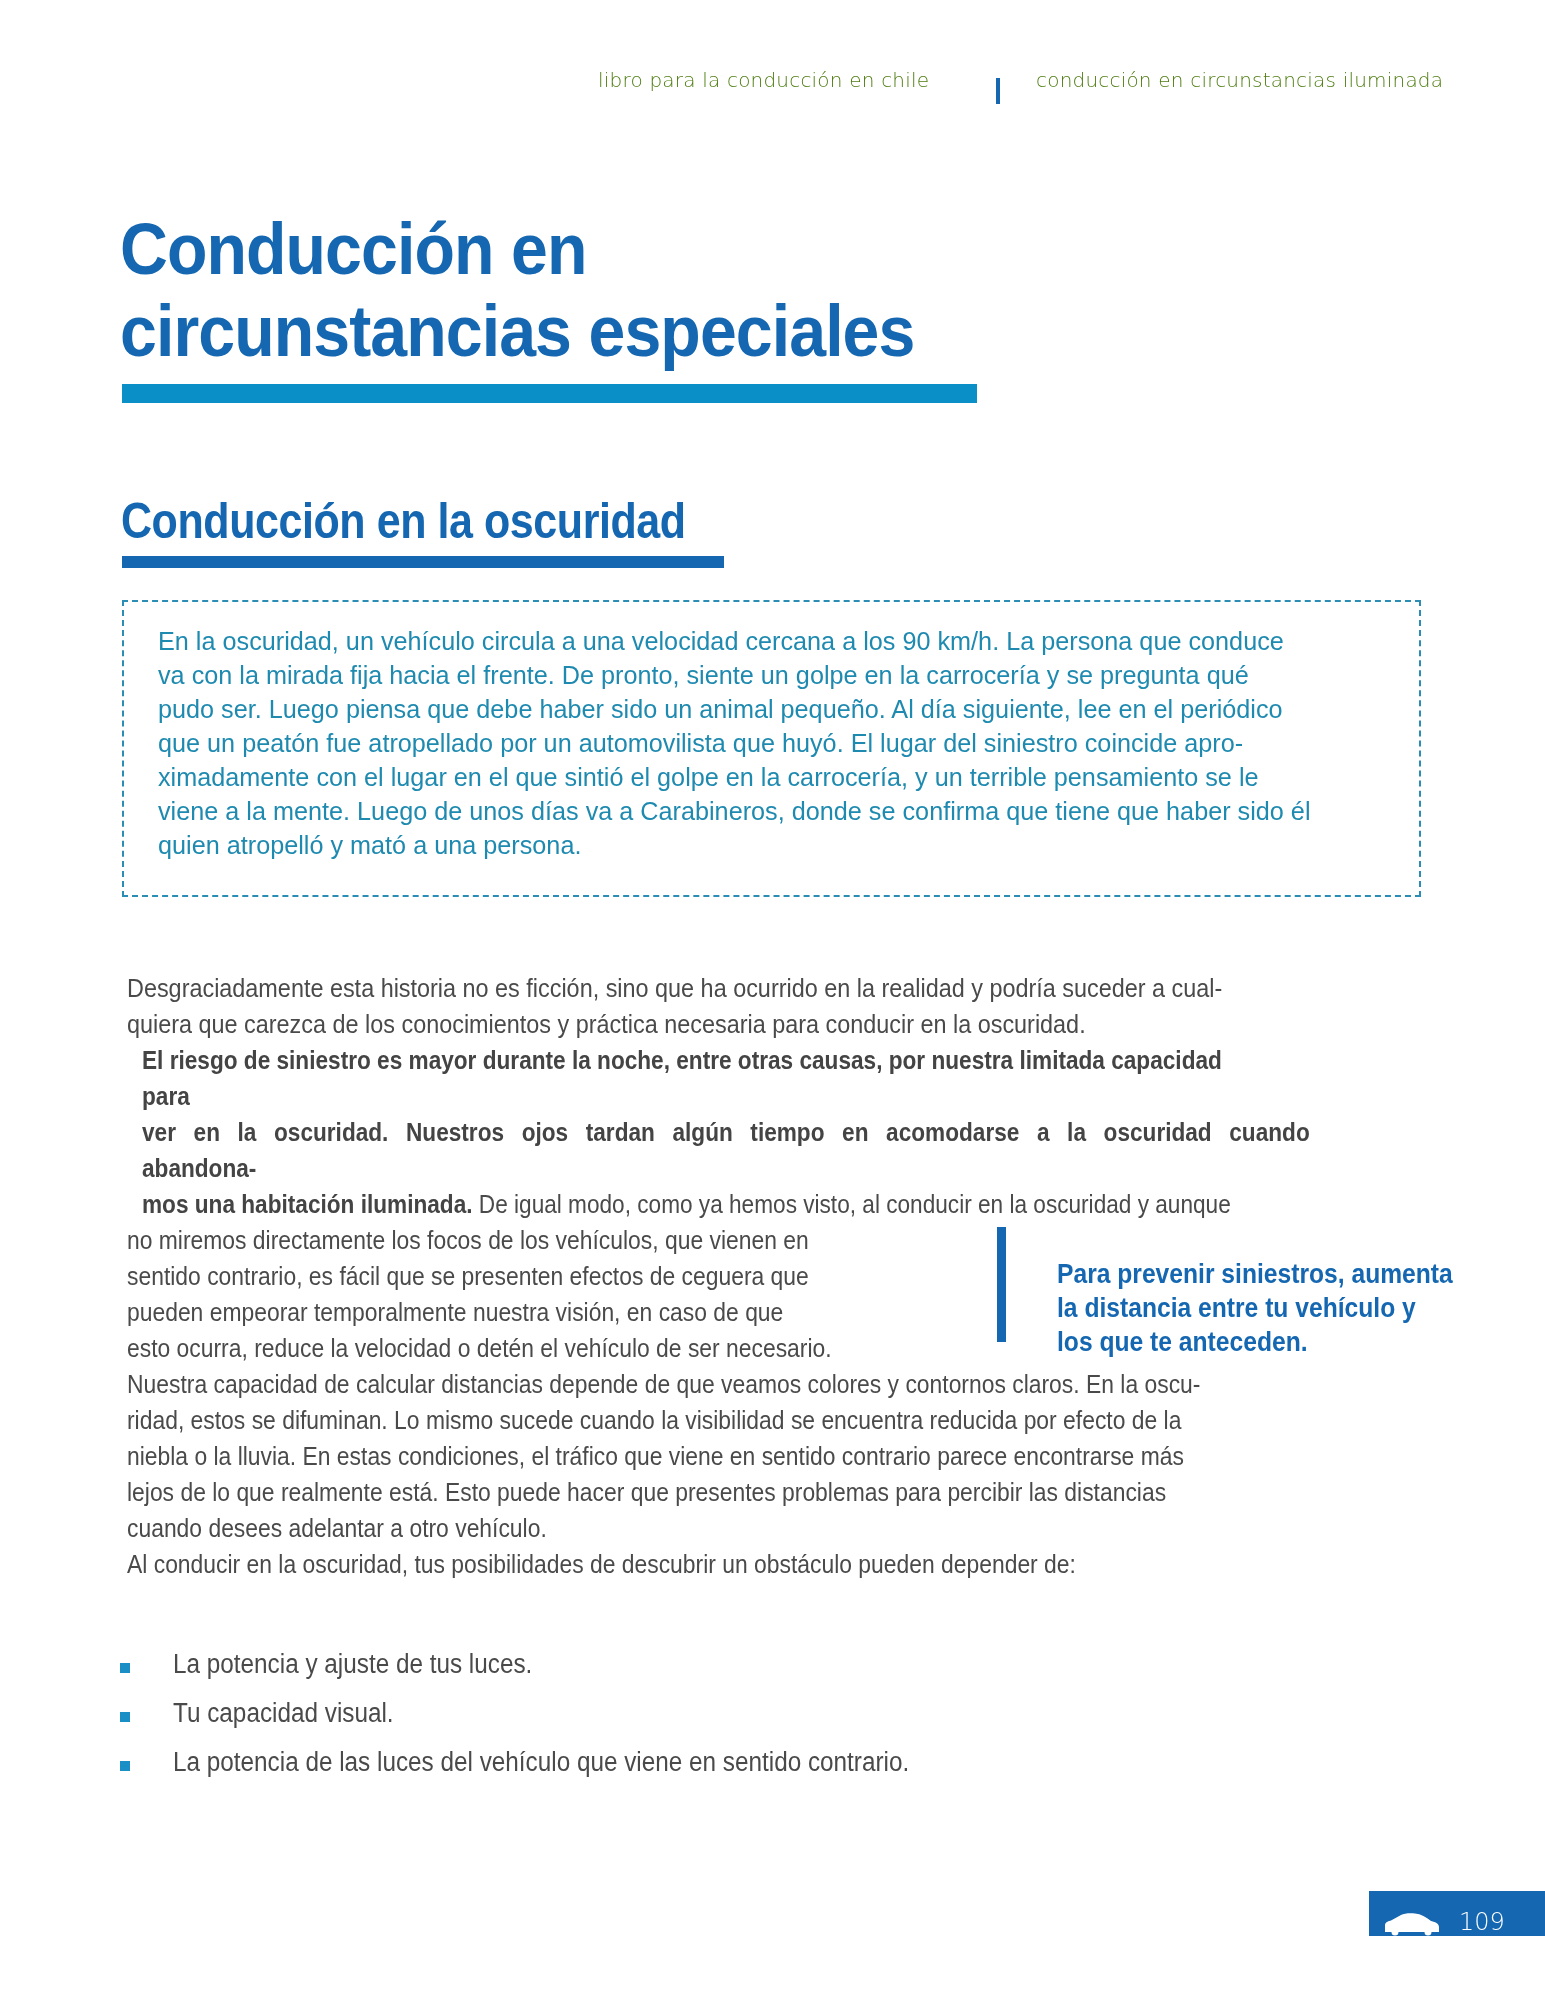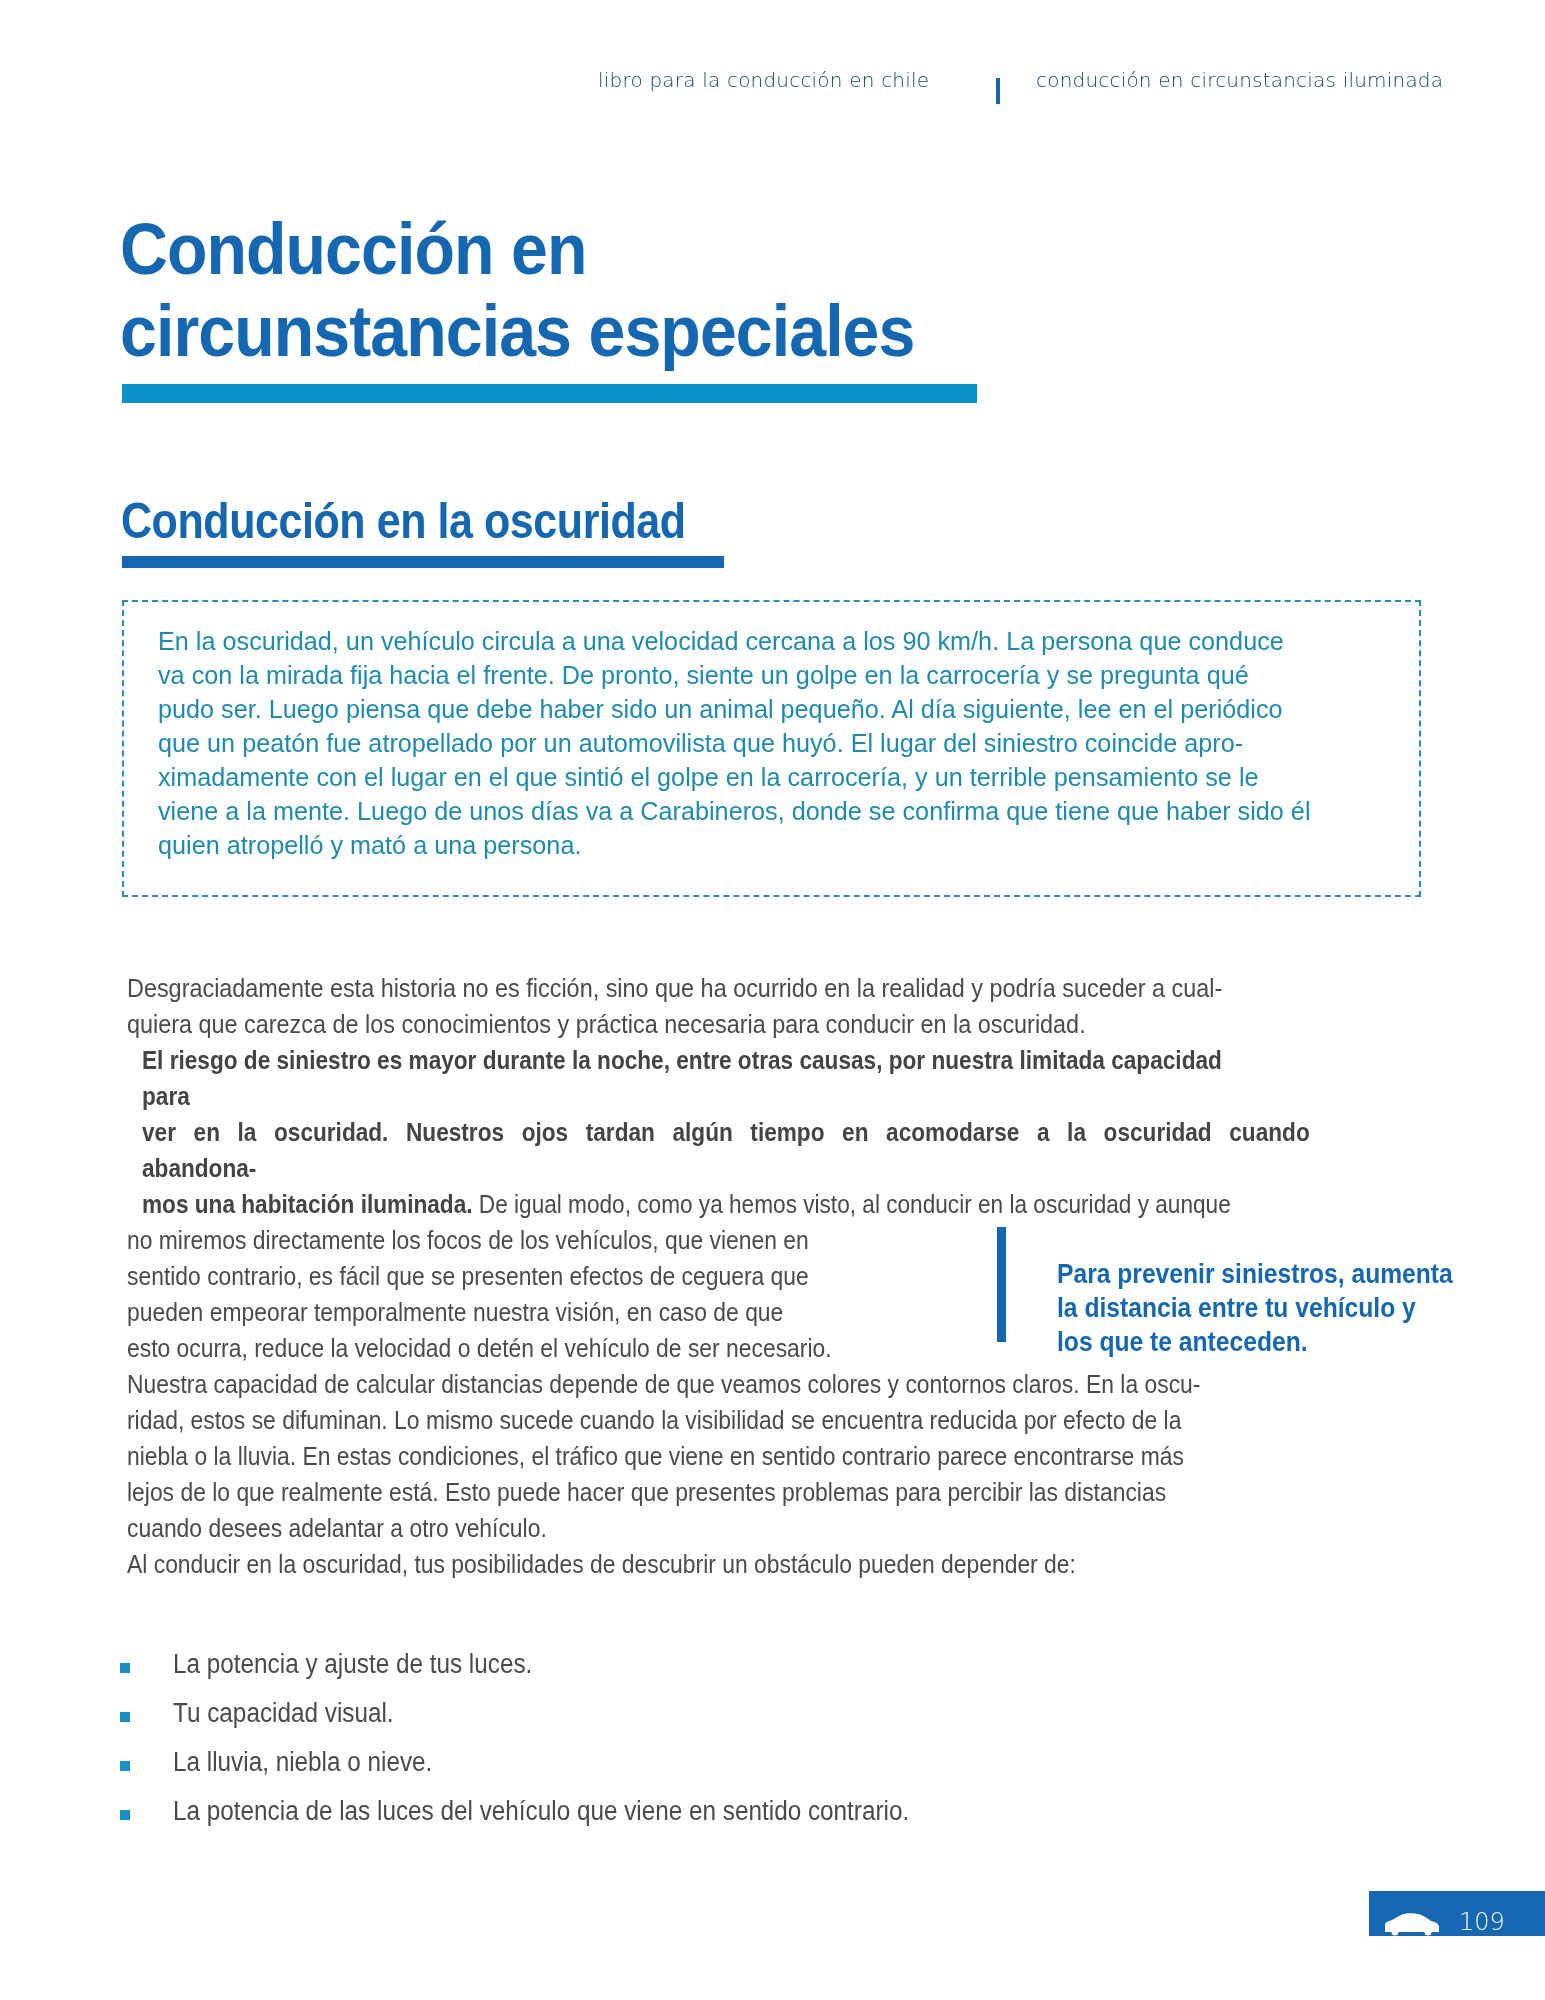--- a/index.html
+++ b/index.html
@@ -1,19 +1,19 @@
 <!DOCTYPE html>
 <html><head>
 <meta charset="utf-8">
 <style>
   html, body { margin: 0; padding: 0; background: #ffffff; }
   body { width: 1545px; height: 2000px; position: relative; overflow: hidden; font-family: "Liberation Sans", sans-serif; }
   .abs { position: absolute; }
 
-  .hdr { top: 68px; font-size: 20px; color: #0c4a6e; letter-spacing: 0.2px; white-space: nowrap; font-family: "DejaVu Sans", sans-serif; font-weight: 300; }
+  .hdr { top: 68px; font-size: 20px; color: #4d7c0f; letter-spacing: 0.2px; white-space: nowrap; font-family: "DejaVu Sans", sans-serif; font-weight: 300; }
   .hdr-left { left: 598px; }
   .hdr-sep { left: 996px; top: 78px; width: 4px; height: 26px; background: #1467b0; }
   .hdr-right { left: 1036px; }
 
   .title { left: 120px; top: 208px; font-family: "Liberation Sans", sans-serif; font-weight: 700; font-size: 72px; line-height: 82px; color: #1467b0; letter-spacing: -1px; transform: scaleX(0.92); transform-origin: left top; white-space: nowrap; }
   .title-bar { left: 122px; top: 384px; width: 855px; height: 19px; background: #0a8fc7; }
 
   .subtitle { left: 121px; top: 492px; font-weight: 700; font-size: 50px; line-height: 58px; color: #1467b0; transform: scaleX(0.86); transform-origin: left top; white-space: nowrap; letter-spacing: -0.5px; }
   .sub-bar { left: 122px; top: 556px; width: 602px; height: 12px; background: #1467b0; }
 
@@ -105,24 +105,20 @@
   <li>
       <span class="bullet-sq"></span>
       <span style="transform:scaleX(0.9); transform-origin:left center; display:inline-block;">La potencia y ajuste de tus luces.</span>
     </li>
   <li>
       <span class="bullet-sq"></span>
       <span style="transform:scaleX(0.9); transform-origin:left center; display:inline-block;">Tu capacidad visual.</span>
     </li>
   <li>
       <span class="bullet-sq"></span>
-      <span style="transform:scaleX(0.9); transform-origin:left center; display:inline-block;">La lluvia, niebla o nieve.</span>
-    </li>
-  <li>
-      <span class="bullet-sq"></span>
       <span style="transform:scaleX(0.9); transform-origin:left center; display:inline-block;">La potencia de las luces del vehículo que viene en sentido contrario.</span>
     </li>
 </ul>
 
 <div class="abs page-badge">
   <svg class="car" viewBox="0 0 58 24">
     <path d="M2 20 L2 13 C2 11 4 9 8 8.5 L18 3 C21 1.5 26 1 32 1.5 C38 2 43 5 48 9 C53 10 56 12 56 15 L56 20 L48 20 C48 16 42 16 42 20 L15 20 C15 16 9 16 9 20 Z" fill="#ffffff"></path>
     <circle cx="12" cy="20" r="3.5" fill="#ffffff"></circle>
     <circle cx="45" cy="20" r="3.5" fill="#ffffff"></circle>
   </svg>

